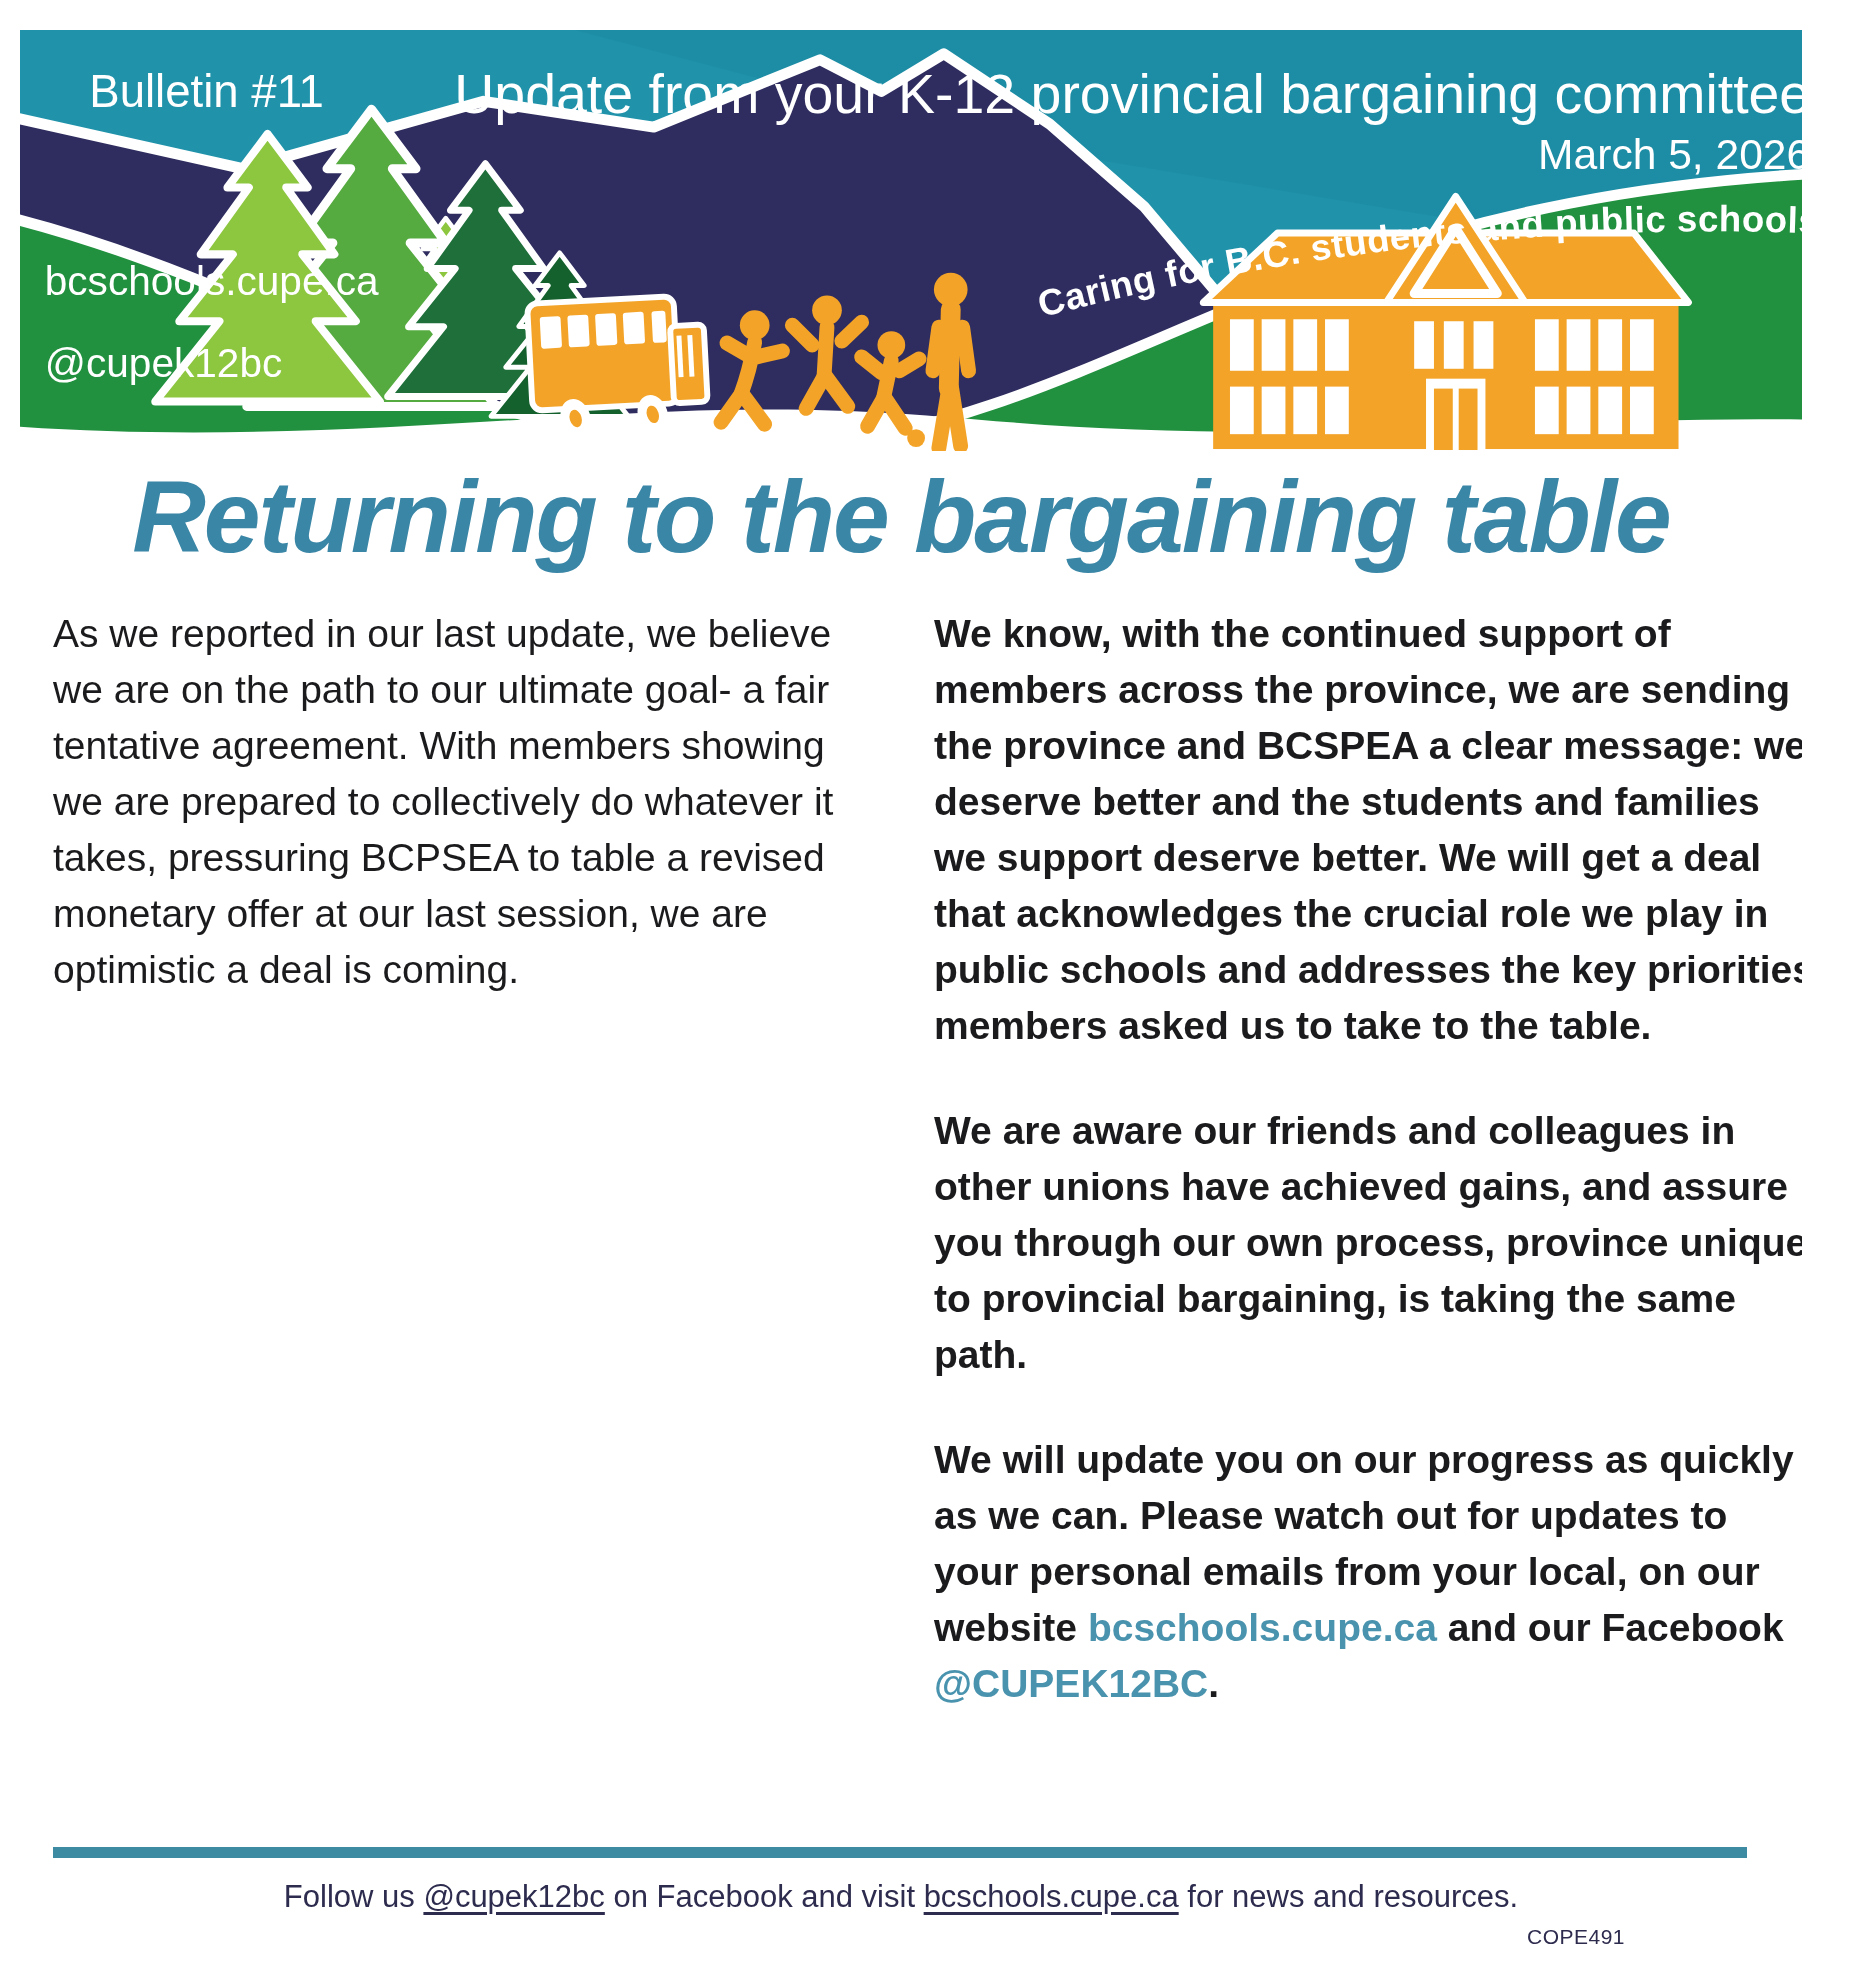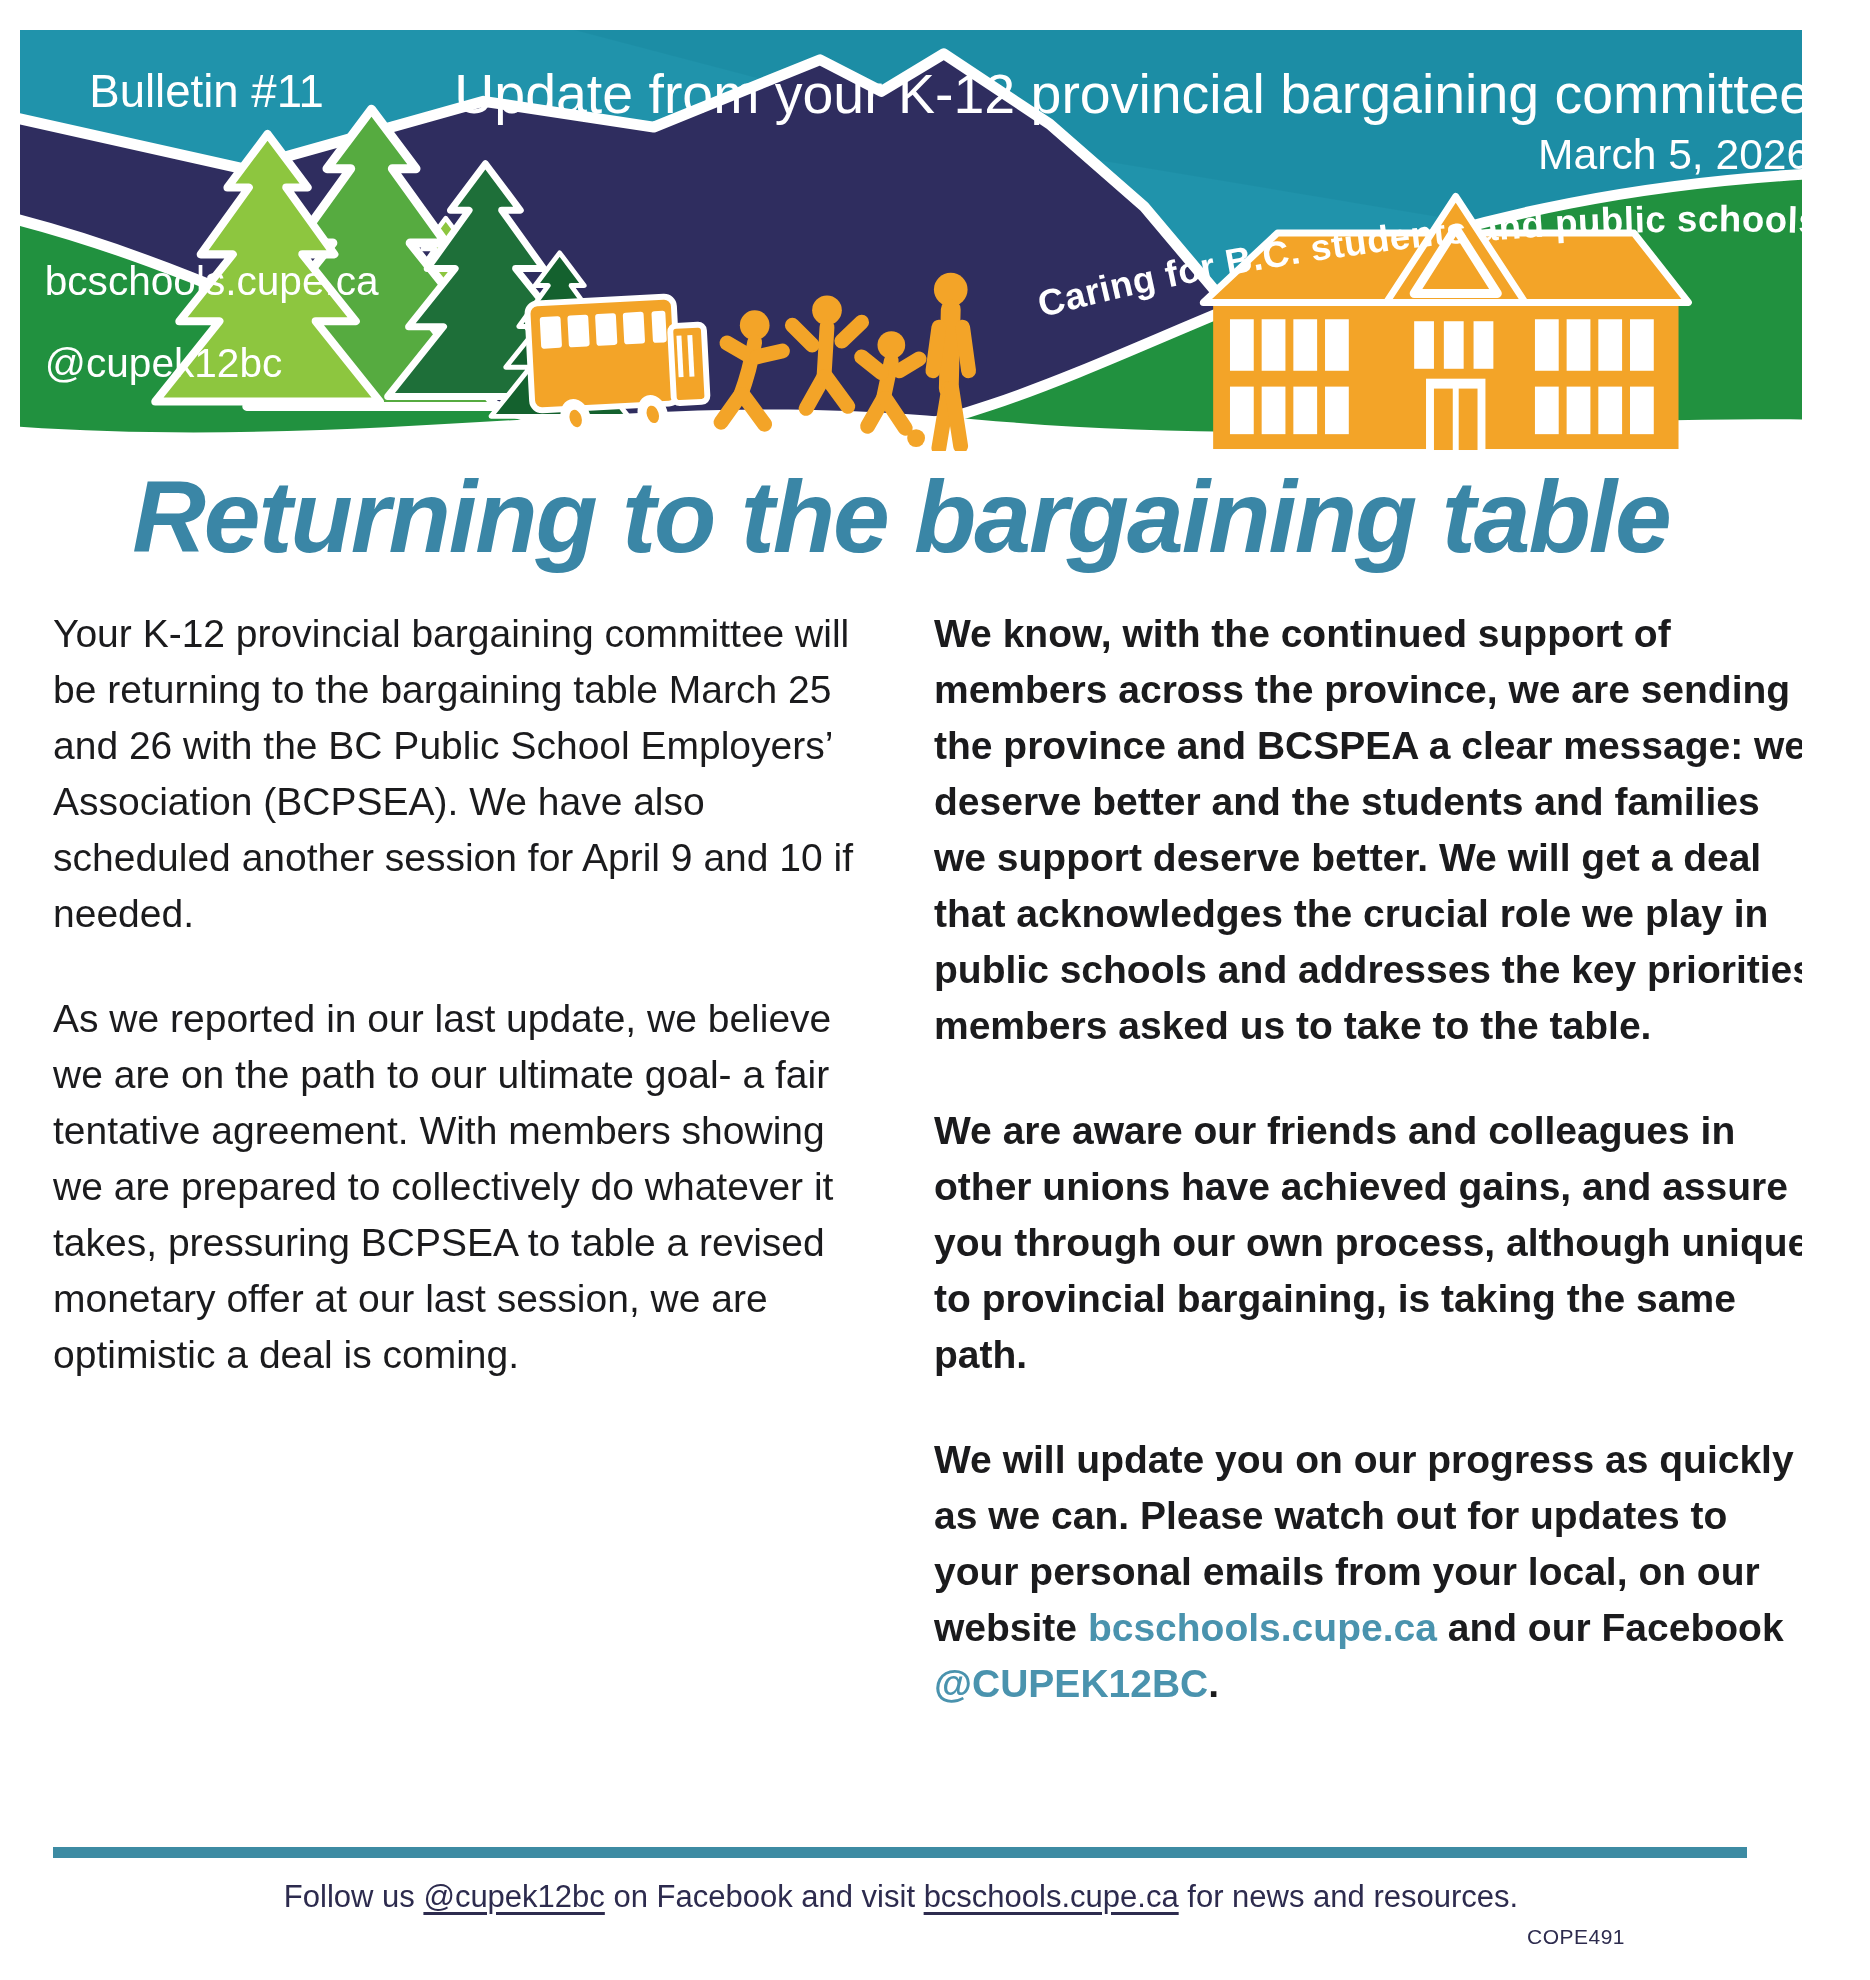--- a/index.html
+++ b/index.html
@@ -136,26 +136,25 @@
     <text x="25" y="350" font-size="41" fill="#ffffff">@cupek12bc</text>
     <text font-size="37" font-weight="700" fill="#ffffff" letter-spacing="0.5">
       <textPath href="#tagpath">Caring for B.C. students and public schools</textPath>
     </text>
   </svg>
 
   <h1 class="headline">Returning to the bargaining table</h1>
 
   <div class="columns">
     <div class="col col-left">
-      <p>Your K-12 provincial bargaining committee will be returning to the bargaining table March 25 and 26 with the BC Public School Employers’ Association (BCPSEA). We have also scheduled another session for April 9 and 10 if needed.</p>
       <p>As we reported in our last update, we believe we are on the path to our ultimate goal- a fair tentative agreement. With members showing we are prepared to collectively do whatever it takes, pressuring BCPSEA to table a revised monetary offer at our last session, we are optimistic a deal is coming.</p>
     </div>
     <div class="col col-right">
       <p>We know, with the continued support of members across the province, we are sending the province and BCSPEA a clear message: we deserve better and the students and families we support deserve better. We will get a deal that acknowledges the crucial role we play in public schools and addresses the key priorities members asked us to take to the table.</p>
-      <p>We are aware our friends and colleagues in other unions have achieved gains, and assure you through our own process, although unique to provincial bargaining, is taking the same path.</p>
+      <p>We are aware our friends and colleagues in other unions have achieved gains, and assure you through our own process, province unique to provincial bargaining, is taking the same path.</p>
       <p><span>We will update you on our progress as quickly as we can. Please watch out for updates to your personal emails from your local, on our website </span><a class="body-link">bcschools.cupe.ca</a><span> and our Facebook </span><a class="body-link">@CUPEK12BC</a><span>.</span></p>
     </div>
   </div>
 
   <div class="rule"></div>
   <div class="footer-line"><span>Follow us </span><a>@cupek12bc</a><span> on Facebook and visit </span><a>bcschools.cupe.ca</a><span> for news and resources.</span></div>
   <div class="cope">COPE491</div>
 
 </div>
 

